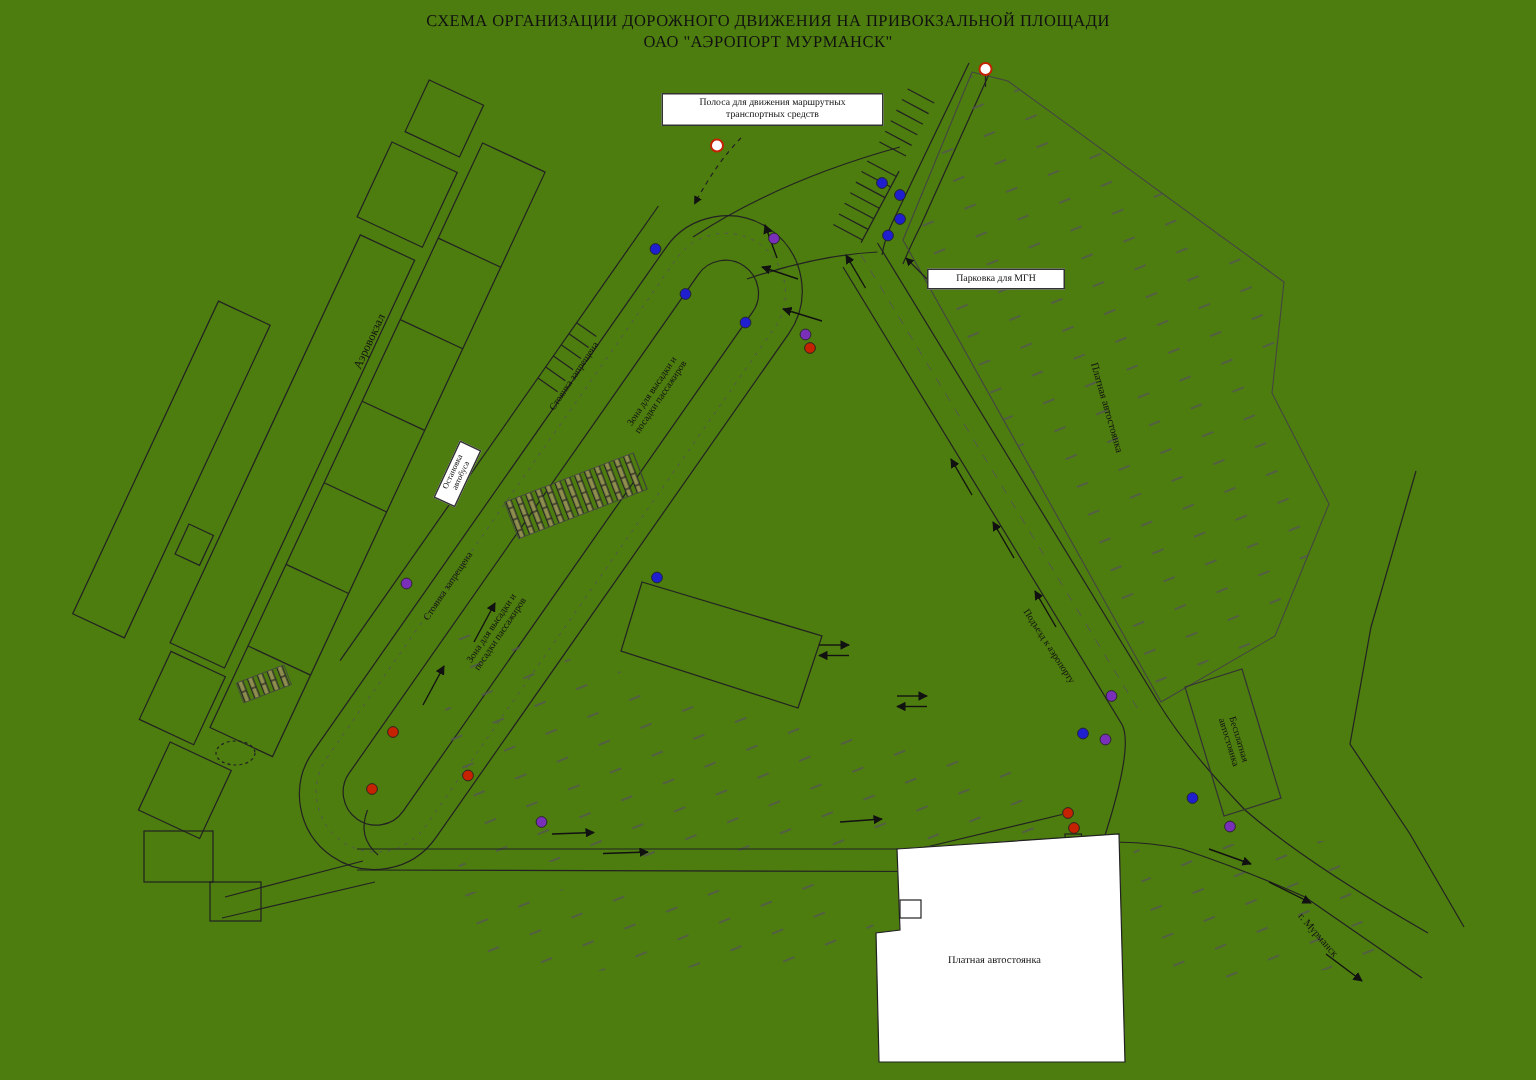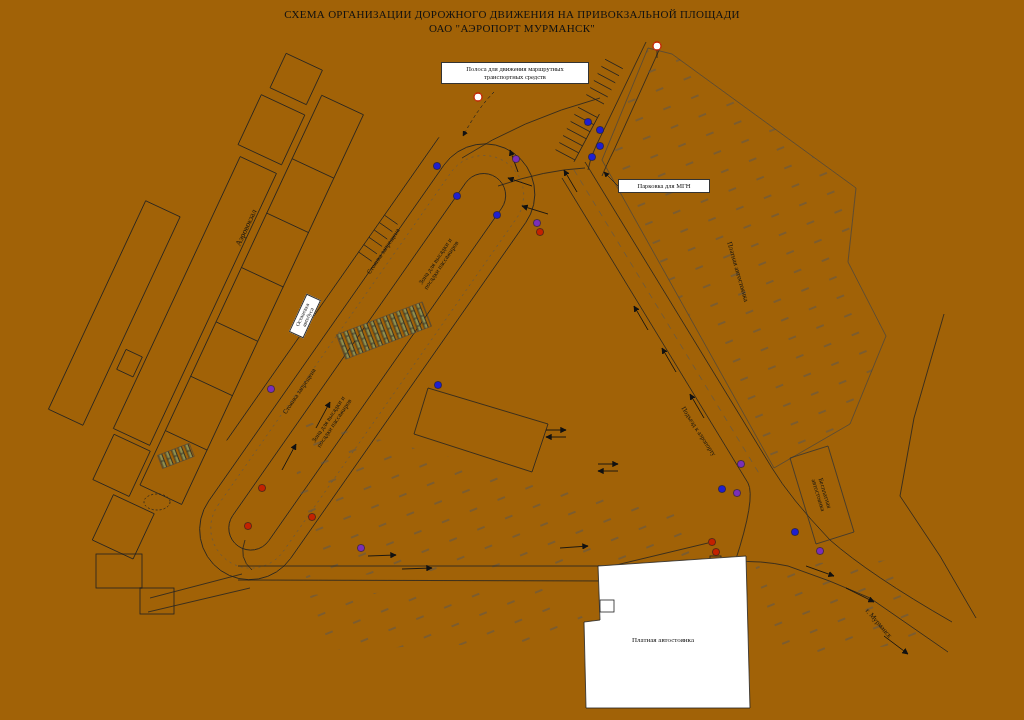--- a/index.html
+++ b/index.html
@@ -1,16 +1,16 @@
 <!DOCTYPE html>
 <html><head>
 <meta charset="utf-8">
 <style>
   html,body{margin:0;padding:0;background:#fff;}
-  #stage{position:relative;width:1024px;height:720px;background:#a16207;overflow:hidden;
+  #stage{position:relative;width:1024px;height:720px;background:#4d7c0f;overflow:hidden;
          font-family:"Liberation Serif",serif;color:#111;}
   #stage svg{position:absolute;left:0;top:0;}
   .title{position:absolute;left:0;top:8px;width:100%;text-align:center;
          font-size:11px;letter-spacing:.3px;line-height:1.25;}
   .rlabel{position:absolute;transform:translate(-50%,-50%) rotate(var(--r,0deg));
           white-space:nowrap;font-size:7px;line-height:1.1;}
   .wrap{white-space:normal;text-align:center;}
   .boxlabel{border:.8px solid #333;background:#fff;padding:1px 3px;}
   .callout{position:absolute;border:.8px solid #333;background:#fff;
            font-size:6.5px;text-align:center;line-height:1.25;padding:2px 4px;}

